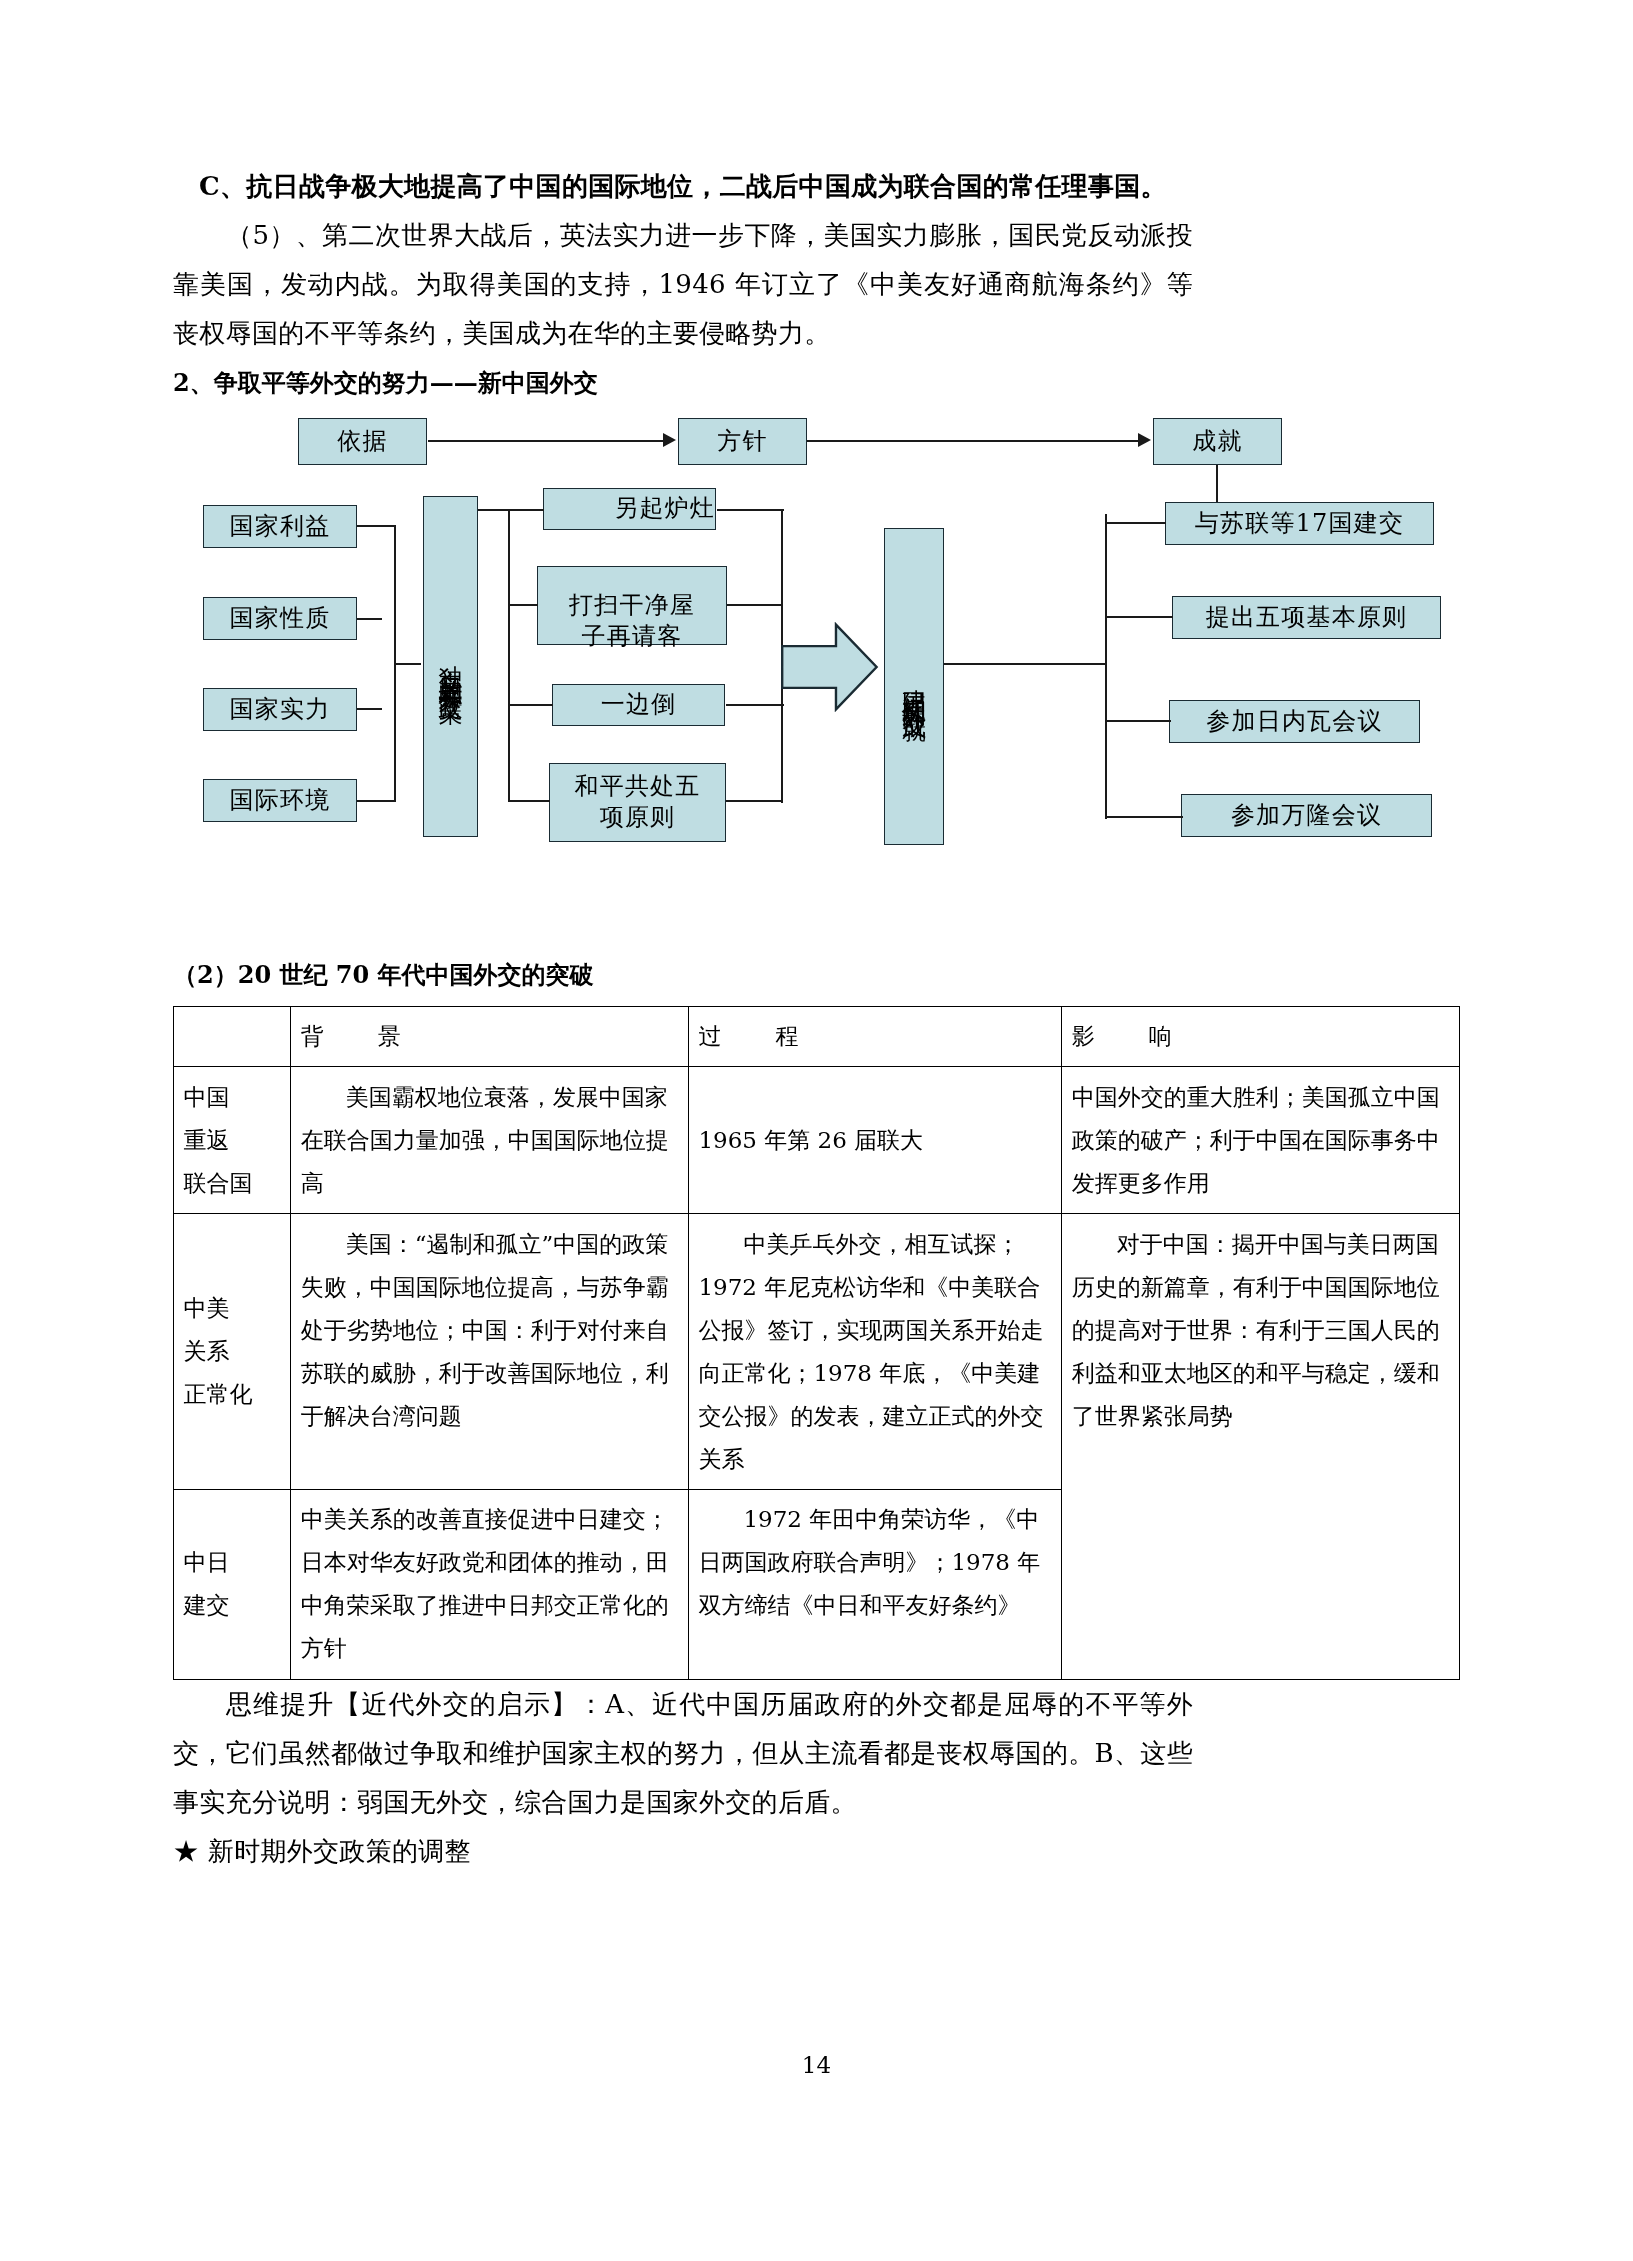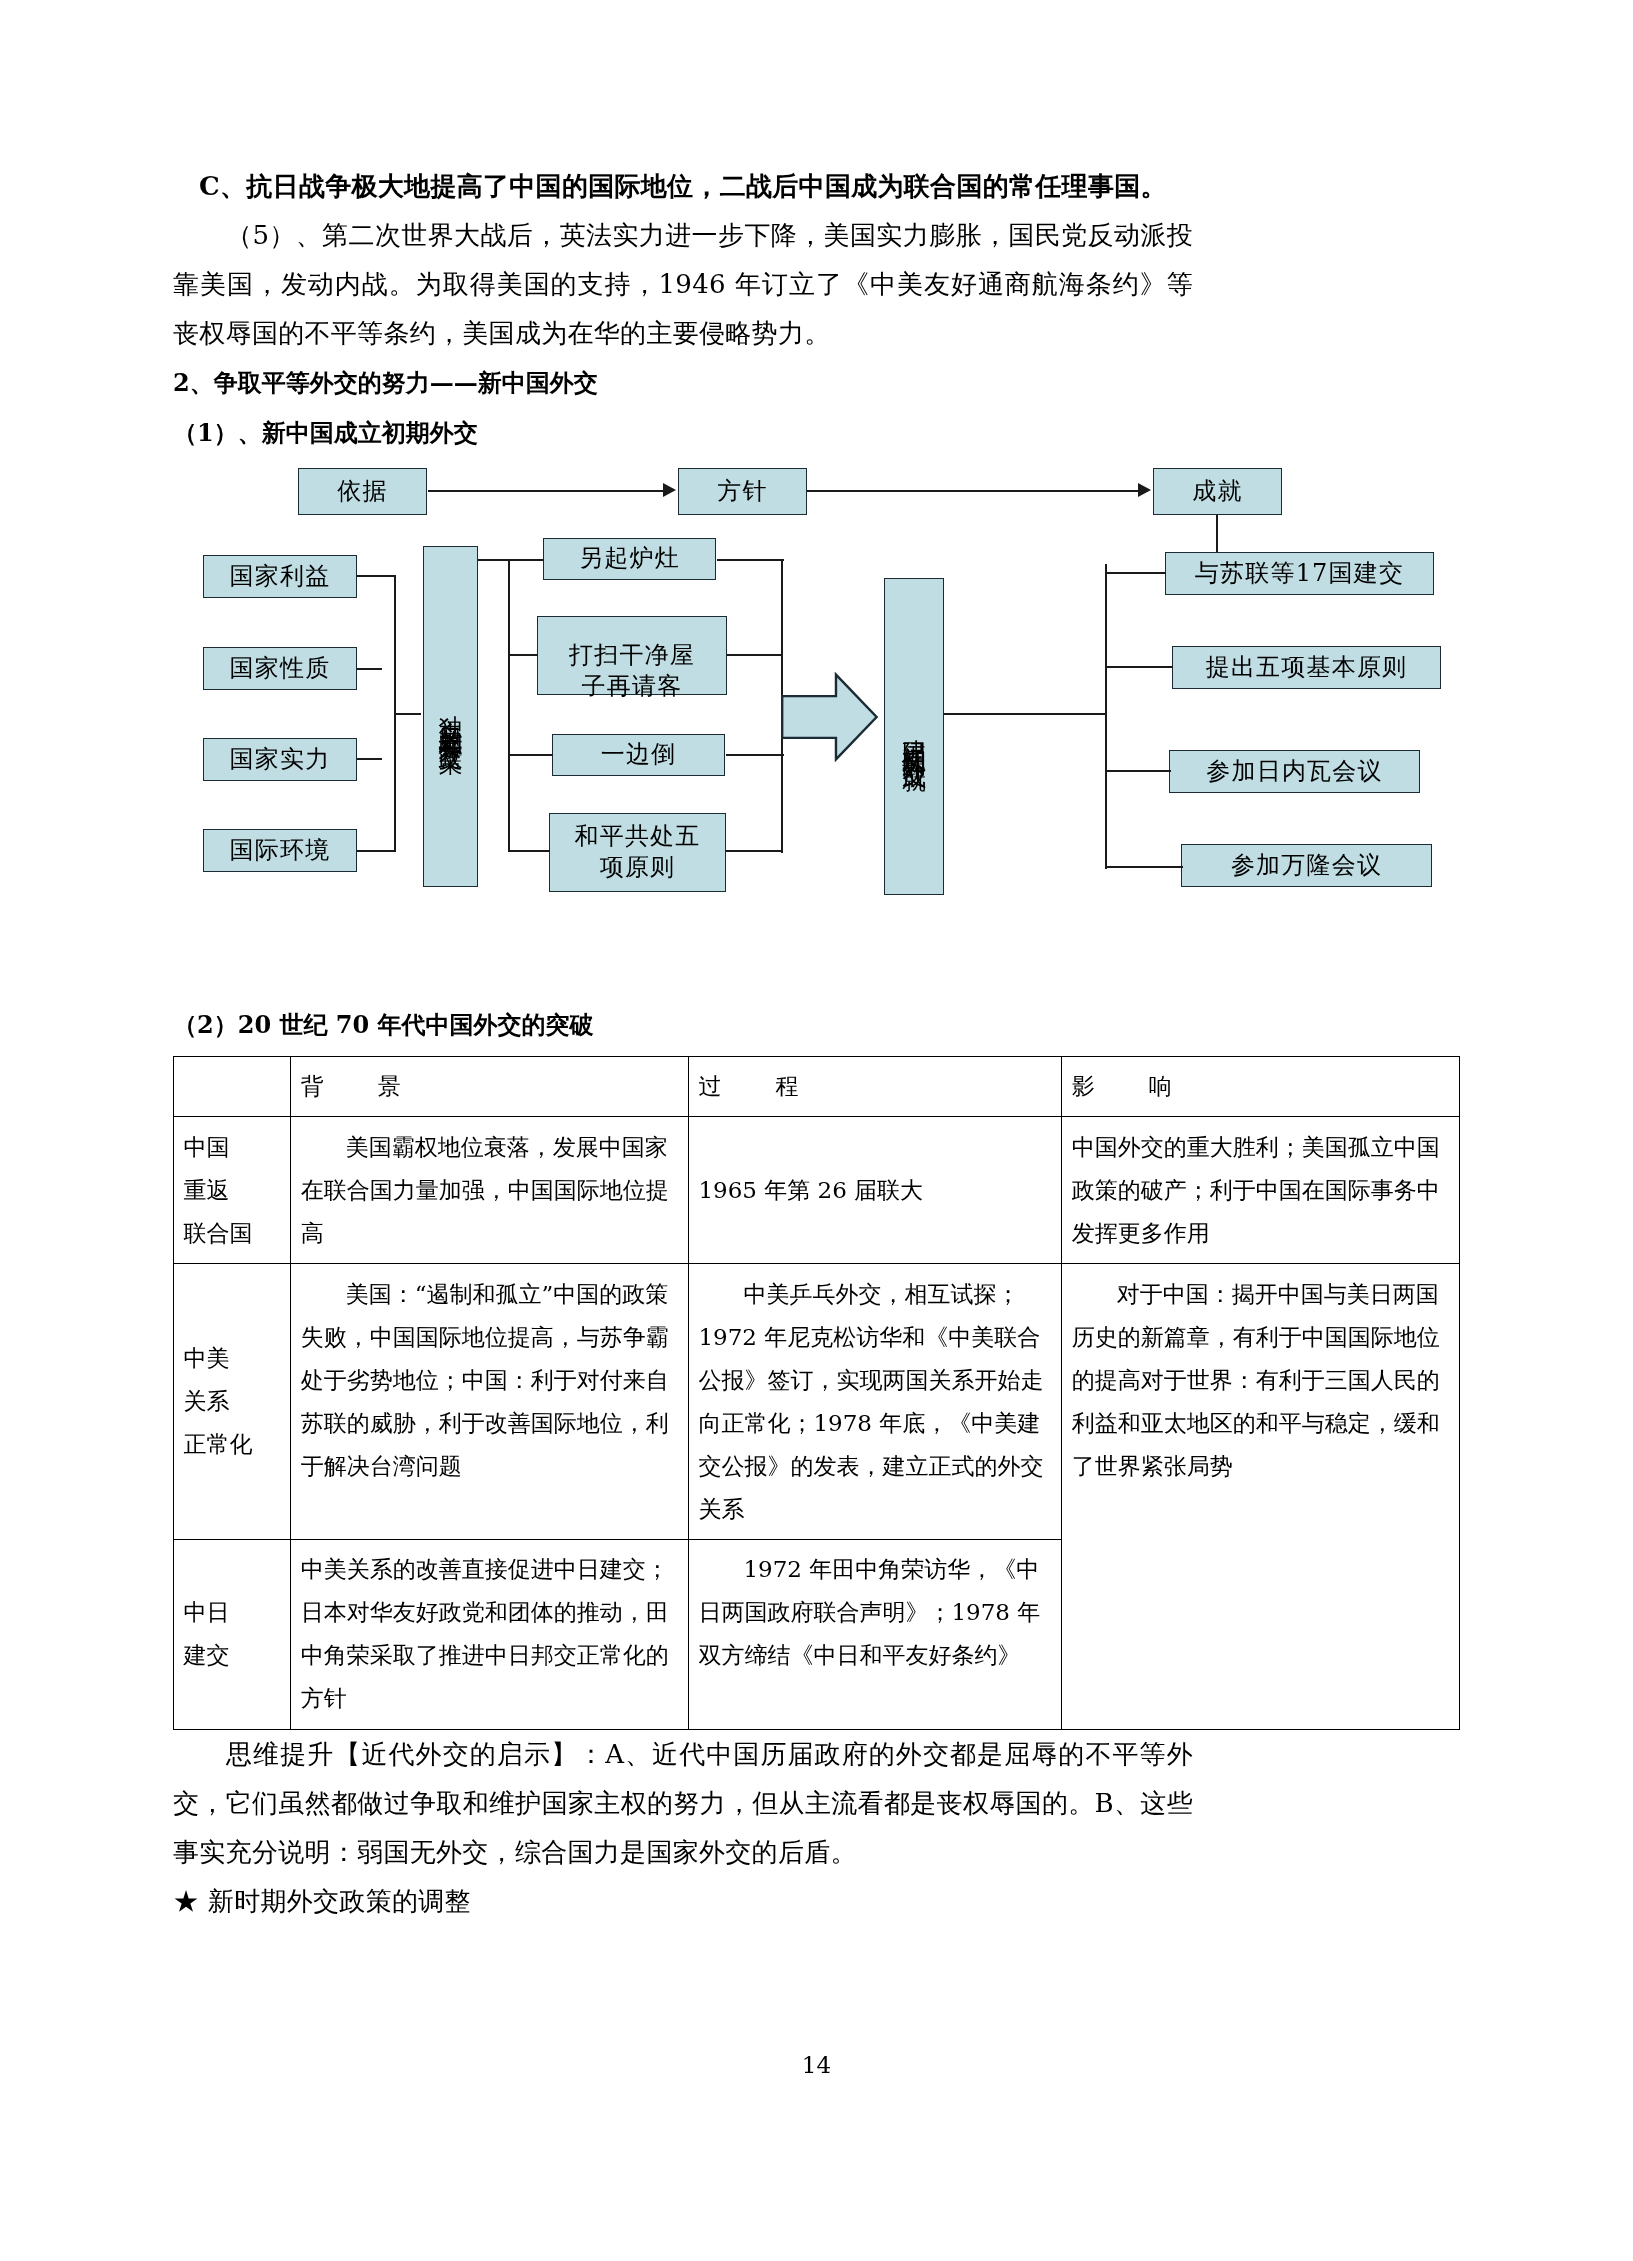--- a/index.html
+++ b/index.html
@@ -127,21 +127,20 @@
 <body>
 
 <div class="page">
 
   <p class="para b indent1">C、抗日战争极大地提高了中国的国际地位，二战后中国成为联合国的常任理事国。</p>
 
   <p class="para indent2">（5）、第二次世界大战后，英法实力进一步下降，美国实力膨胀，国民党反动派投靠美国，发动内战。为取得美国的支持，1946 年订立了《中美友好通商航海条约》等丧权辱国的不平等条约，美国成为在华的主要侵略势力。</p>
 
   <p class="heading">2、争取平等外交的努力——新中国外交</p>
 
-  <p class="heading">（1）、新中国成立初期外交</p>
 
   <div class="chart">
 
     <div class="node" style="left:125px; top:6px; width:129px; height:47px;">
       <span>依据</span>
     </div>
     <div class="node" style="left:505px; top:6px; width:129px; height:47px;">
       <span>方针</span>
     </div>
     <div class="node" style="left:980px; top:6px; width:129px; height:47px;">
@@ -173,21 +172,21 @@
     <div class="ln hline" style="left:184px; top:206px; width:25px;"></div>
     <div class="ln hline" style="left:184px; top:296px; width:25px;"></div>
     <div class="ln hline" style="left:184px; top:388px; width:39px;"></div>
     <div class="ln vline" style="left:221px; top:113px; height:277px;"></div>
     <div class="ln hline" style="left:223px; top:251px; width:25px;"></div>
 
     <div class="node vert" style="left:250px; top:84px; width:55px; height:341px;">
       <span>独立自主的和平外交政策</span>
     </div>
 
-    <div class="node" style="left:370px; top:76px; width:173px; height:42px;">
+    <div class="node" style="left:370px; top:76px; width:173px; height:42px;justify-content:flex-end;">
       <span>另起炉灶</span>
     </div>
     <div class="node" style="left:364px; top:154px; width:190px; height:79px;">
       <span style="display:block; max-width:149px;margin-top:32px;"><span>打扫干净屋子再请客</span></span>
     </div>
     <div class="node" style="left:379px; top:272px; width:173px; height:42px;">
       <span>一边倒</span>
     </div>
     <div class="node" style="left:376px; top:351px; width:177px; height:79px;">
       <span style="display:block; max-width:139px;"><span>和平共处五项原则</span></span>

